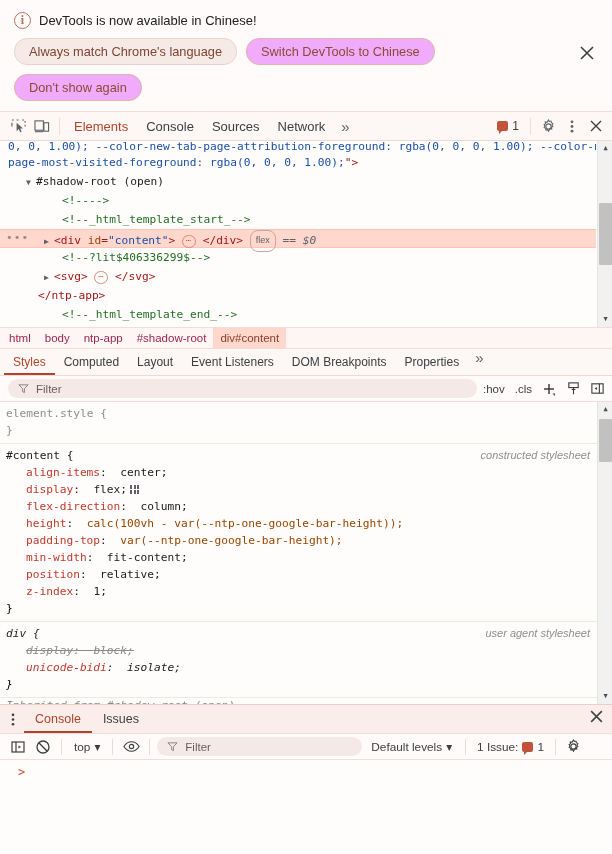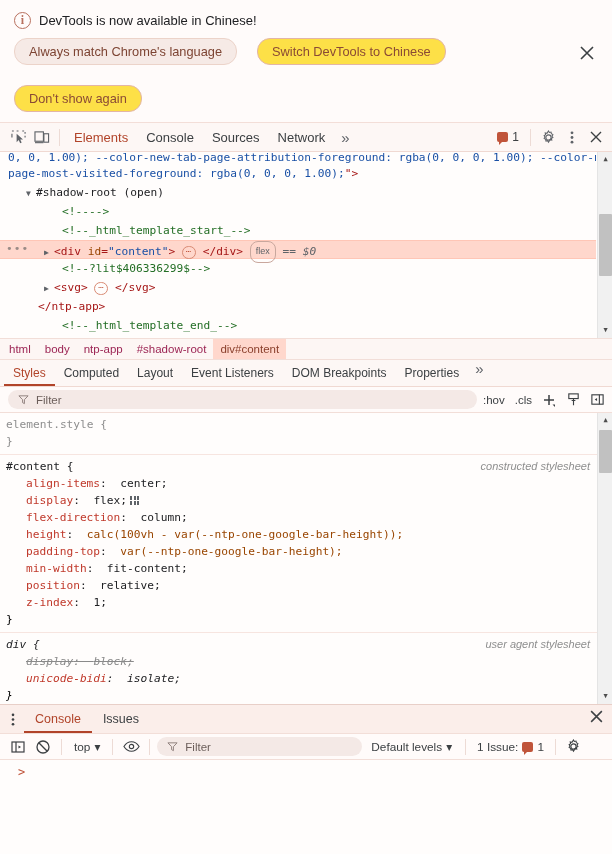--- a/index.html
+++ b/index.html
@@ -27,28 +27,28 @@
   .info-icon {
     width: 17px; height: 17px; border-radius: 50%;
     border: 1.4px solid #b8705e;
     color: #b8705e;
     font-size: 12px; font-weight: bold;
     line-height: 14px; text-align: center;
     font-family: "Liberation Serif", serif;
     flex: 0 0 auto;
   }
   .banner-text { font-size: 13px; color: #202124; }
-  .banner-buttons { display: flex; flex-wrap: wrap; gap: 20px; max-width: 540px; }
+  .banner-buttons { display: flex; flex-wrap: wrap; gap: 9px; max-width: 540px; }
   .chip {
     border: 1px solid #e3b5a6;
     border-radius: 13px;
     padding: 5px 14px;
     font-size: 12.8px;
     color: #8a4a35;
-    background: #fde047;
+    background: #f0abfc;
     cursor: pointer;
     white-space: nowrap;
   }
   .chip.filled { background: #f6eae6; color: #7d4433; border-color: #ecd3c9; }
   .banner-close {
     position: absolute; right: 14px; top: 42px;
     width: 22px; height: 22px;
     cursor: pointer; color: #3c4043;
   }
 

